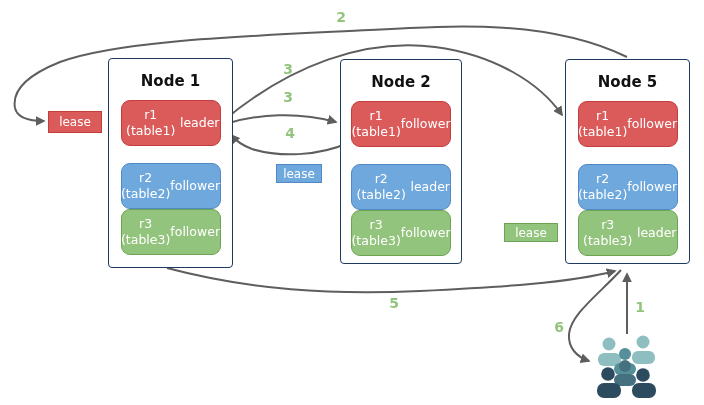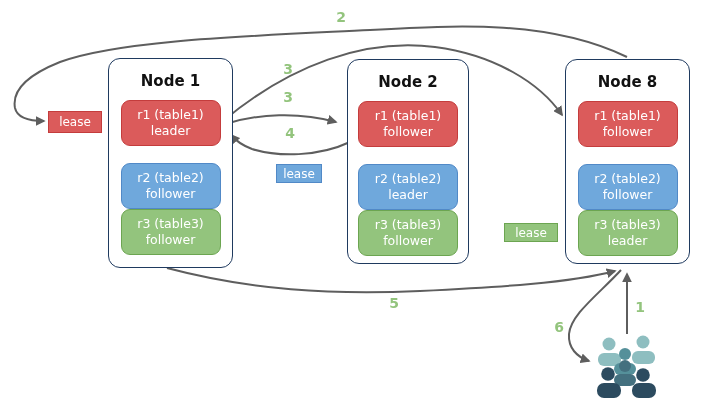--- a/index.html
+++ b/index.html
@@ -5,30 +5,30 @@
   html,body{margin:0;padding:0;background:#fff;}
   .stage{
     position:relative;width:704px;height:405px;overflow:hidden;
     background:var(--background,#fff);
     font-family:"DejaVu Sans","Liberation Sans",sans-serif;
   }
   
   .node{
     position:absolute;background:#fff;
     border:1.5px solid var(--node-border,#1f3a5f);
-    border-radius:12px;box-sizing:border-box;
+    border-radius:4px;box-sizing:border-box;
   }
   .node-title{
     text-align:center;font-weight:bold;font-size:15px;
     color:var(--node-title,#111);padding-top:13px;
   }
   .replica{
     position:absolute;left:50%;transform:translateX(-50%);
     width:100px;height:46px;border-radius:9px;box-sizing:border-box;
-    display:flex;flex-direction:column;align-items:center;justify-content:center;
+    display:flex;flex-direction:row;align-items:center;justify-content:center;
     color:var(--replica-text,#fff);font-size:12.5px;line-height:1.3;text-align:center;
   }
   .replica.red{background:var(--replica-red);border:1.5px solid var(--replica-red-border);}
   .replica.blue{background:var(--replica-blue);border:1.5px solid var(--replica-blue-border);}
   .replica.green{background:var(--replica-green);border:1.5px solid var(--replica-green-border);text-align:center;}
   .r-pos1{top:41px}.r-pos2{top:104px}.r-pos3{top:150px}
   
   .lease{
     position:absolute;box-sizing:border-box;border-radius:0;
     display:flex;align-items:center;justify-content:center;
@@ -78,38 +78,38 @@
     <div class="replica blue r-pos2">
       <span>r2 (table2)</span>
       <span>follower</span>
     </div>
     <div class="replica green r-pos3">
       <span>r3 (table3)</span>
       <span>follower</span>
     </div>
   </div>
 
-  <div class="node" style="left:340px;top:59px;width:122px;height:205px;margin-left:7px;">
+  <div class="node" style="left:340px;top:59px;width:122px;height:205px;">
     <div class="node-title">Node 2</div>
     <div class="replica red r-pos1">
       <span>r1 (table1)</span>
       <span>follower</span>
     </div>
     <div class="replica blue r-pos2">
       <span>r2 (table2)</span>
       <span>leader</span>
     </div>
     <div class="replica green r-pos3">
       <span>r3 (table3)</span>
       <span>follower</span>
     </div>
   </div>
 
   <div class="node" style="left:565px;top:59px;width:125px;height:205px;">
-    <div class="node-title">Node 8</div>
+    <div class="node-title">Node 5</div>
     <div class="replica red r-pos1">
       <span>r1 (table1)</span>
       <span>follower</span>
     </div>
     <div class="replica blue r-pos2">
       <span>r2 (table2)</span>
       <span>follower</span>
     </div>
     <div class="replica green r-pos3">
       <span>r3 (table3)</span>

